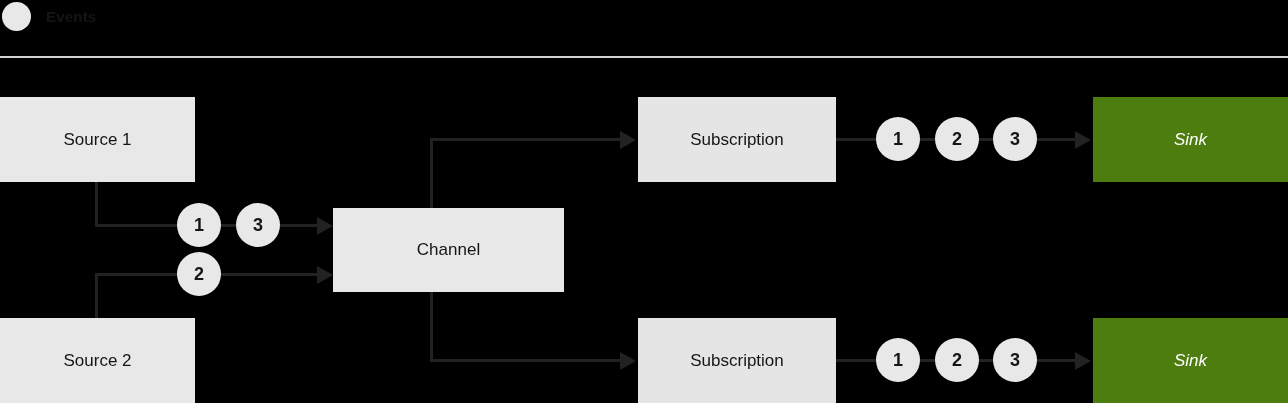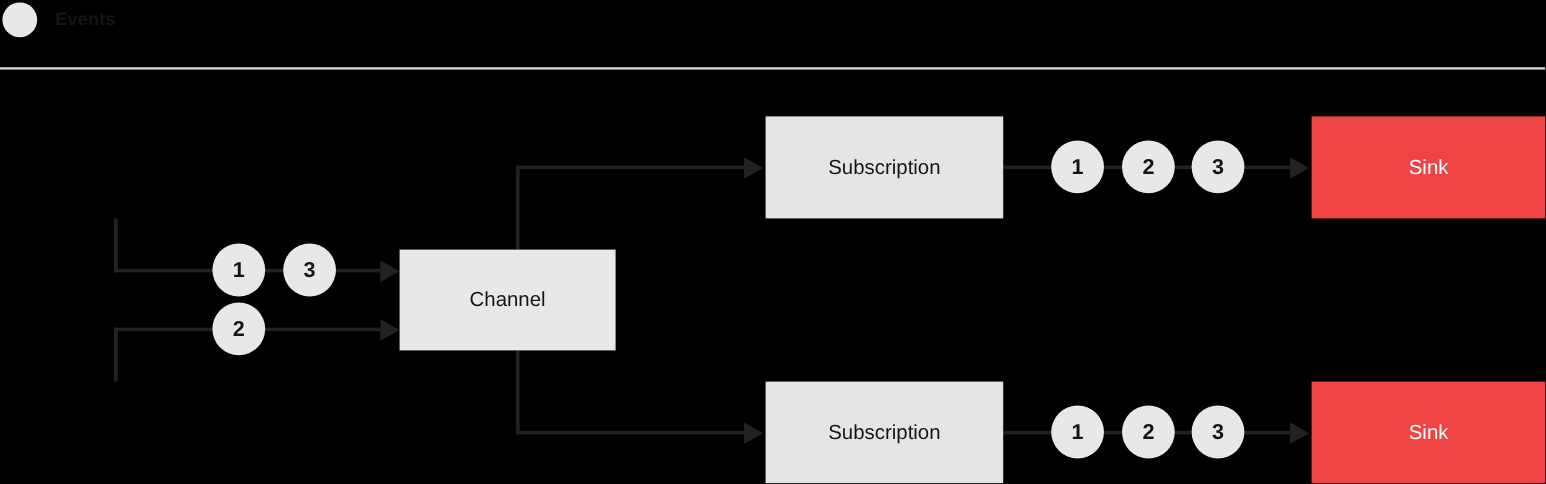--- a/index.html
+++ b/index.html
@@ -44,25 +44,25 @@
     display: flex;
     align-items: center;
     justify-content: center;
     font-size: 17px;
     font-weight: 500;
     color: #151515;
     box-sizing: border-box;
   }
   .node.gray  { background: #e8e8e8; }
   .node.blue-light { background: #e5e5e5; }
-  .node.blue  { background: #ef4444; color: #ffffff; }
+  .node.blue  { background: #4d7c0f; color: #ffffff; font-style: italic; }
 
   .source1 { left: 0px;    top: 97px;  width: 195px; height: 85px; }
   .source2 { left: 0px;    top: 318px; width: 195px; height: 85px; }
-  .channel { left: 333px;  top: 208px; width: 180px; height: 84px; }
+  .channel { left: 333px;  top: 208px; width: 231px; height: 84px; }
   .sub-top { left: 638px;  top: 97px;  width: 198px; height: 85px; }
   .sub-bot { left: 638px;  top: 318px; width: 198px; height: 85px; }
   .sink-top{ left: 1093px; top: 97px;  width: 195px; height: 85px; }
   .sink-bot{ left: 1093px; top: 318px; width: 195px; height: 85px; }
 
   
   .line {
     position: absolute;
     background: #222222;
   }
@@ -124,19 +124,21 @@
   <div class="event-circle" style="left:177px; top:252px;">2</div>
 
   <div class="event-circle" style="left:876px; top:117px;">1</div>
   <div class="event-circle" style="left:935px; top:117px;">2</div>
   <div class="event-circle" style="left:993px; top:117px;">3</div>
 
   <div class="event-circle" style="left:876px; top:338px;">1</div>
   <div class="event-circle" style="left:935px; top:338px;">2</div>
   <div class="event-circle" style="left:993px; top:338px;">3</div>
 
+  <div class="node gray source1">Source 1</div>
+  <div class="node gray source2">Source 2</div>
   <div class="node gray channel">Channel</div>
   <div class="node blue-light sub-top">Subscription</div>
   <div class="node blue-light sub-bot">Subscription</div>
   <div class="node blue sink-top">Sink</div>
   <div class="node blue sink-bot">Sink</div>
 
 </div>
 
 </body></html>

